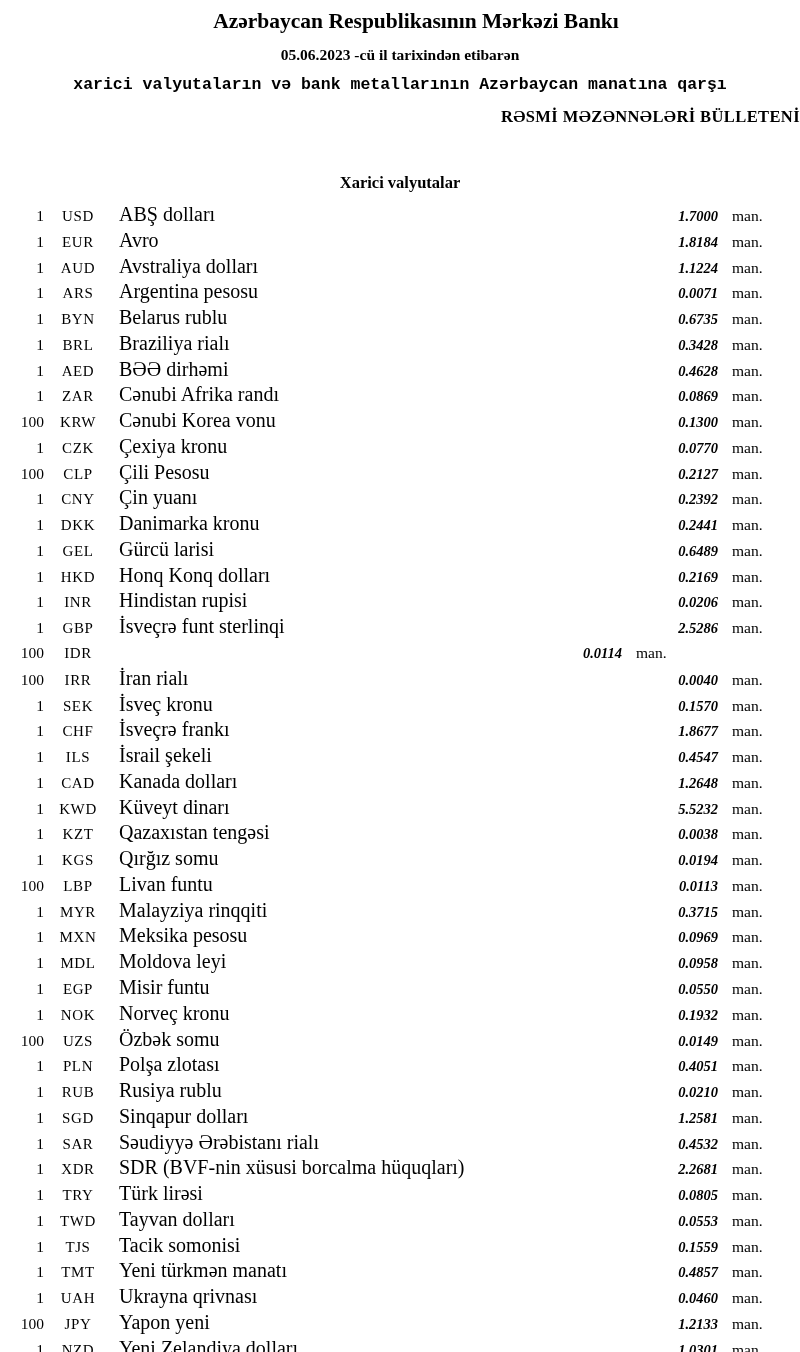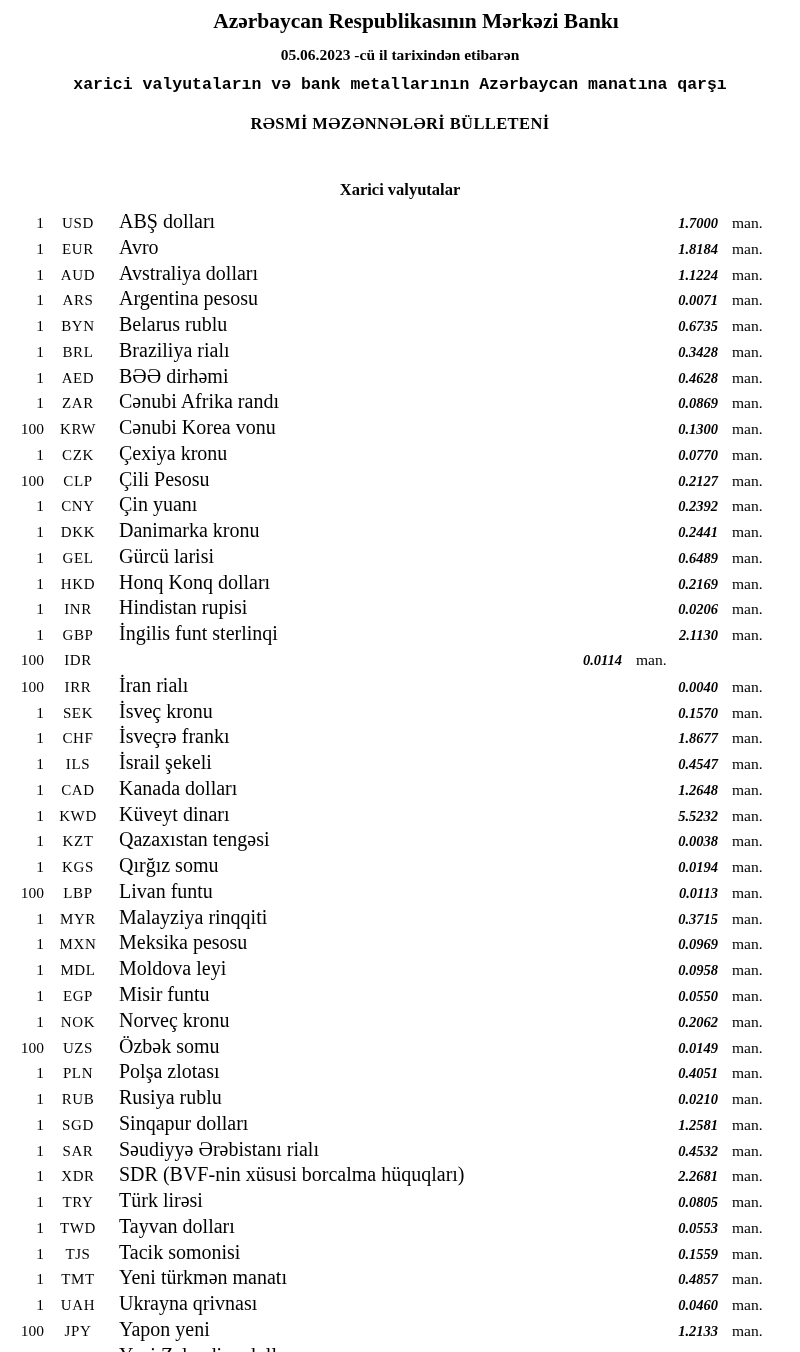--- a/index.html
+++ b/index.html
@@ -36,26 +36,26 @@
   }
   .doc-subtitle {
     text-align: center;
     font-weight: 700;
     font-size: 16.5px;
     line-height: 21px;
     margin-top: 9px;
     font-family: Liberation Mono, monospace;
   }
   .doc-bulletin {
-    text-align: center;
+    text-align: right;
     font-weight: 700;
     font-size: 16.5px;
     line-height: 21px;
     letter-spacing: 0.4px;
-    margin-top: 18px;
+    margin-top: 11px;
   }
   .section-title {
     text-align: center;
     font-weight: 700;
     font-size: 16.5px;
     line-height: 20px;
     margin-top: 46px;
   }
   .rates-table {
     margin-top: 9px;
@@ -239,22 +239,22 @@
     <div class="cell-qty">1</div>
     <div class="cell-code">INR</div>
     <div class="cell-name">Hindistan rupisi</div>
     <div class="cell-rate">0.0206</div>
     <div class="cell-unit">man.</div>
   </div>
 
   <div class="rate-row">
     <div class="cell-qty">1</div>
     <div class="cell-code">GBP</div>
-    <div class="cell-name">İngilis funt sterlinqi</div>
-    <div class="cell-rate">2.1130</div>
+    <div class="cell-name">İsveçrə funt sterlinqi</div>
+    <div class="cell-rate">2.5286</div>
     <div class="cell-unit">man.</div>
   </div>
 
   <div class="rate-row">
     <div class="cell-qty">100</div>
     <div class="cell-code">IDR</div>
     <div class="cell-rate">0.0114</div>
     <div class="cell-unit">man.</div>
   </div>
 
@@ -359,21 +359,21 @@
     <div class="cell-code">EGP</div>
     <div class="cell-name">Misir funtu</div>
     <div class="cell-rate">0.0550</div>
     <div class="cell-unit">man.</div>
   </div>
 
   <div class="rate-row">
     <div class="cell-qty">1</div>
     <div class="cell-code">NOK</div>
     <div class="cell-name">Norveç kronu</div>
-    <div class="cell-rate">0.2062</div>
+    <div class="cell-rate">0.1932</div>
     <div class="cell-unit">man.</div>
   </div>
 
   <div class="rate-row">
     <div class="cell-qty">100</div>
     <div class="cell-code">UZS</div>
     <div class="cell-name">Özbək somu</div>
     <div class="cell-rate">0.0149</div>
     <div class="cell-unit">man.</div>
   </div>

